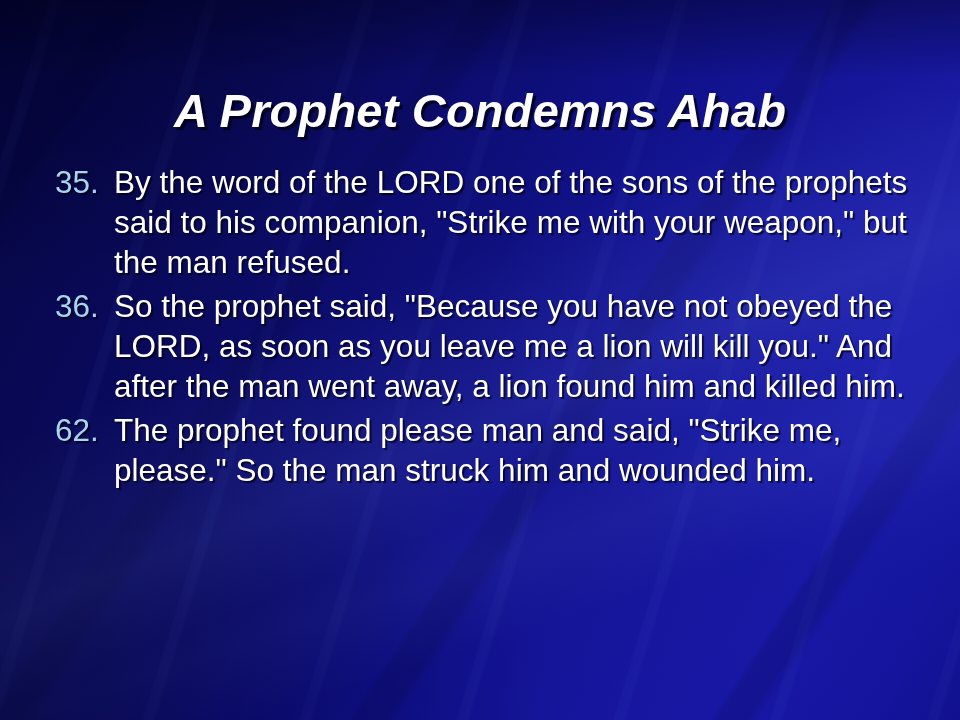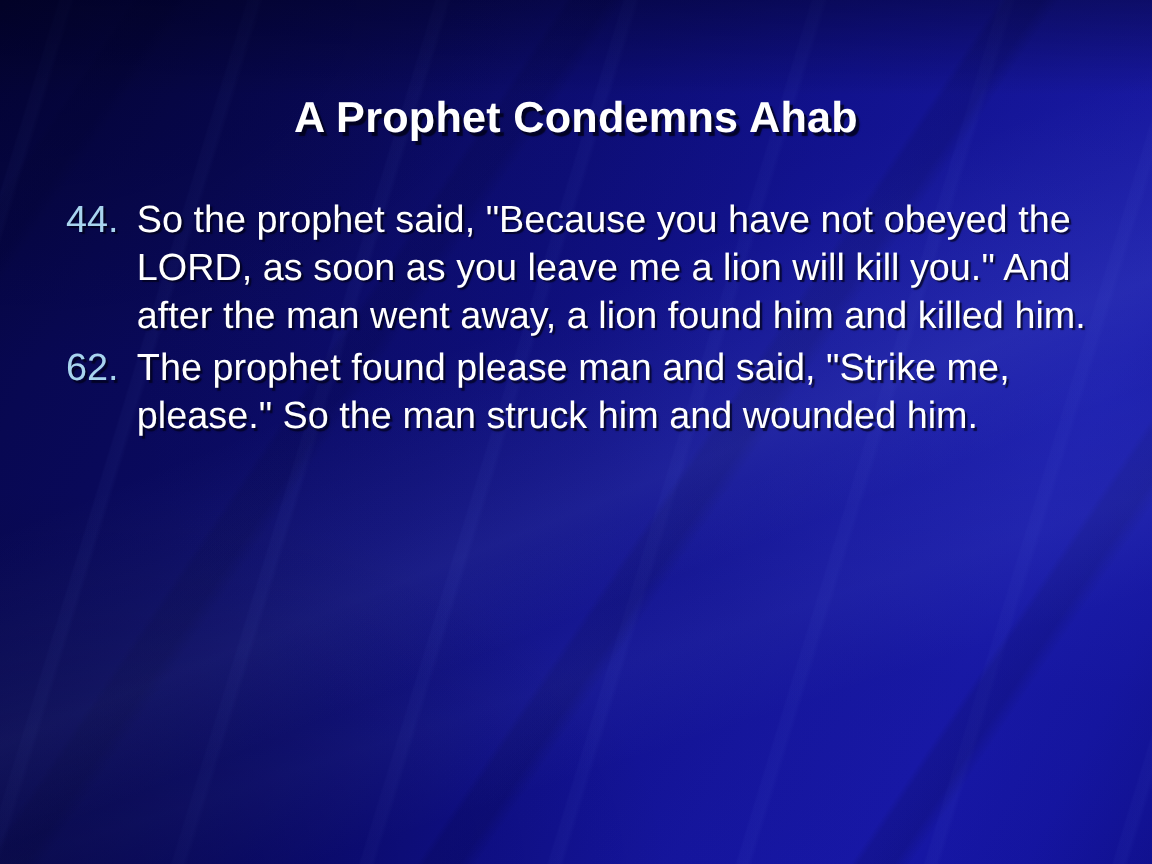--- a/index.html
+++ b/index.html
@@ -91,26 +91,27 @@
     height: 100%;
   }
 
   #title {
     position: absolute;
     left: 0;
     right: 0;
     top: 55px;
     text-align: center;
     color: #ffffff;
-    font-size: 36px;
+    font-size: 47px;
     font-weight: bold;
     letter-spacing: 0.2px;
     line-height: 1.05;
     text-shadow: 3px 3px 1px rgba(0,0,20,0.80);
     white-space: nowrap;
+    font-style: italic;
   }
 
   #verses {
     position: absolute;
     left: 52px;
     right: 36px;
     top: 162px;
   }
 
   .verse {
@@ -146,23 +147,27 @@
   <div class="streaks c"></div>
   <div class="streaks d"></div>
   <div class="streaks e"></div>
 
   <div class="content">
 
     <h1 id="title">A Prophet Condemns Ahab</h1>
 
     <div id="verses">
 
+      <div class="verse">
+        <span class="num">35.</span>
+        <span class="body">By the word of the LORD one of the sons of the prophets said to his companion, "Strike me with your weapon," but the man refused.</span>
+      </div>
 
       <div class="verse">
-        <span class="num">44.</span>
+        <span class="num">36.</span>
         <span class="body">So the prophet said, "Because you have not obeyed the LORD, as soon as you leave me a lion will kill you." And after the man went away, a lion found him and killed him.</span>
       </div>
 
       <div class="verse">
         <span class="num">62.</span>
         <span class="body">The prophet found please man and said, "Strike me, please." So the man struck him and wounded him.</span>
       </div>
 
     </div>
   </div>

